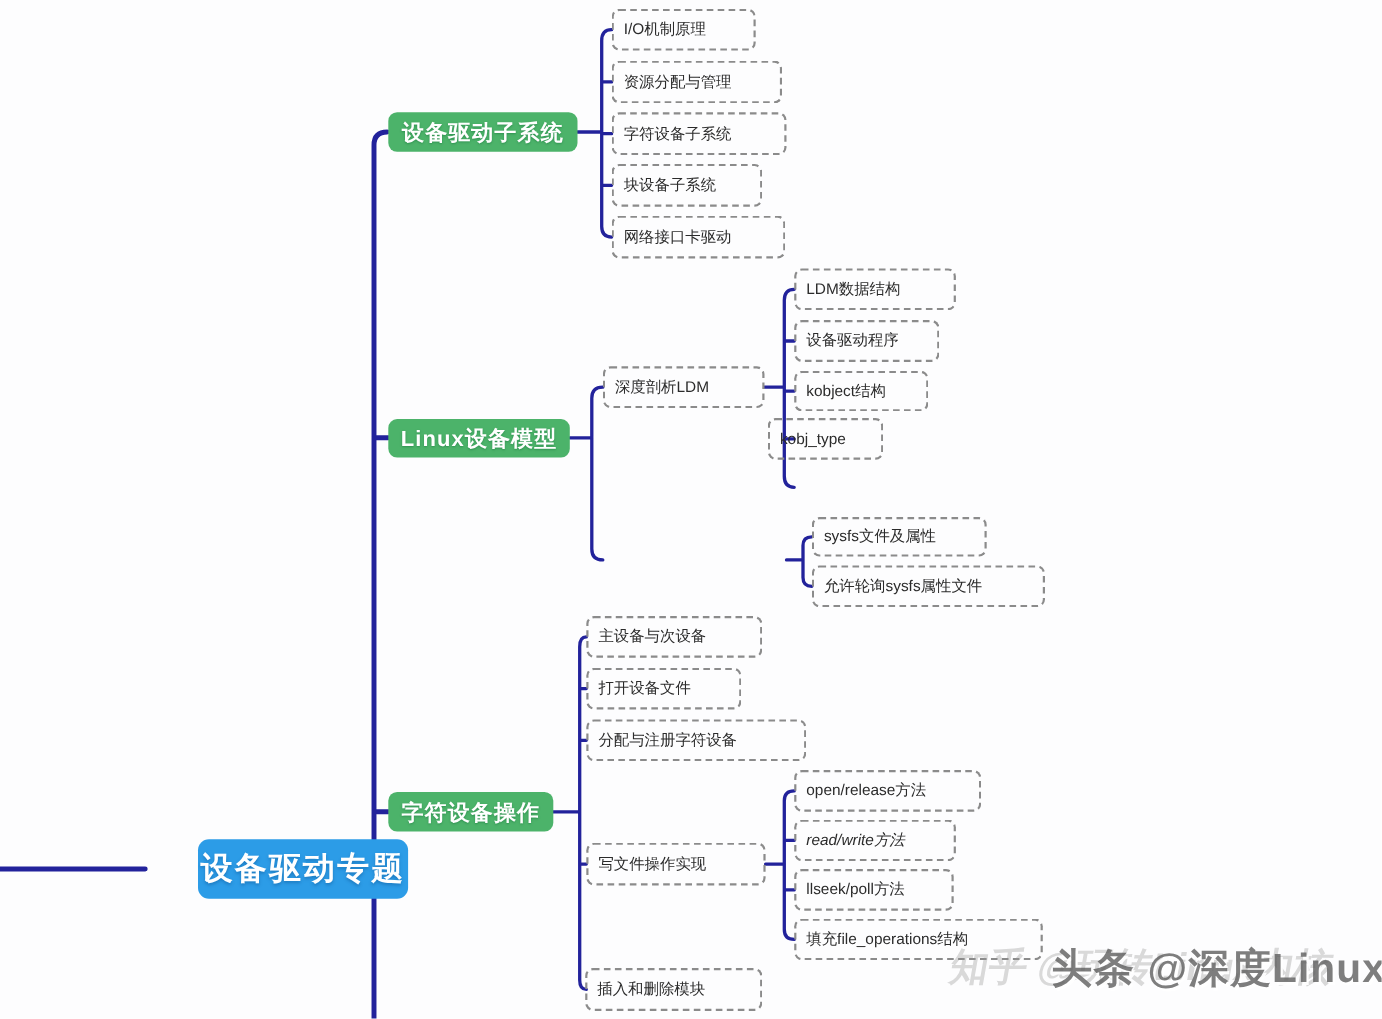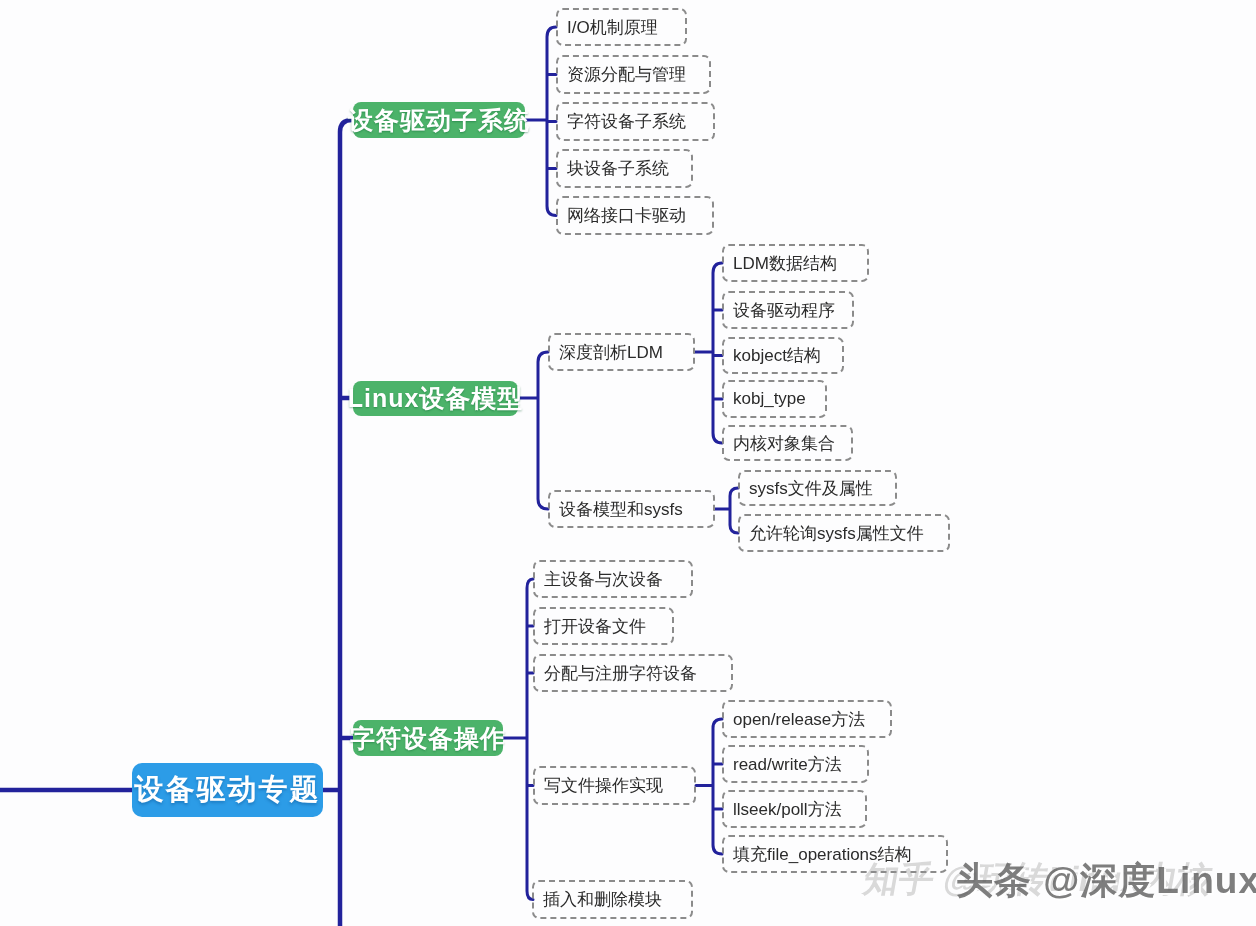--- a/index.html
+++ b/index.html
@@ -18,43 +18,44 @@
     position:absolute;
     box-sizing:border-box;
     display:flex;align-items:center;
     white-space:nowrap;
   }
   .leaf{
     border:2px dashed #8b8b8b;
     border-radius:7px;
     background:transparent;
     color:#2b2b2b;
-    font-size:17px;
+    font-size:14px;
     padding:0 6px 0 9px;
     justify-content:flex-start;
   }
   .branch{
     background:var(--branch-bg,#4cb36a);
     border-radius:8px;
     color:#ffffff;
     font-weight:bold;
-    font-size:25px;
+    font-size:20px;
     justify-content:center;
     text-shadow:0 1px 2px rgba(0,90,40,.4);
     letter-spacing:1px;
   }
   .root{
     background:var(--root-bg,#2c9ce7);
     border-radius:10px;
     color:#ffffff;
     font-weight:bold;
     font-size:29px;
     justify-content:center;
     text-shadow:0 2px 3px rgba(0,60,120,.35);
     letter-spacing:2px;
+    margin-left:48px;
   }
   .wm{
     position:absolute;
     font-weight:bold;
     white-space:nowrap;
     pointer-events:none;
   }
   .wm-zhihu{
     left:864px;top:856px;
     font-size:35px;
@@ -93,33 +94,31 @@
   <div class="node leaf" style="left:556px;top:55px;width:155px;height:39px;">资源分配与管理</div>
   <div class="node leaf" style="left:556px;top:149px;width:137px;height:39px;">块设备子系统</div>
   <div class="node leaf" style="left:556px;top:102px;width:159px;height:39px;">字符设备子系统</div>
   <div class="node leaf" style="left:556px;top:196px;width:158px;height:39px;">网络接口卡驱动</div>
 
   <div class="node branch" style="left:353px;top:381px;width:165px;height:35px;">Linux设备模型</div>
   <div class="node leaf" style="left:722px;top:244px;width:147px;height:38px;">LDM数据结构</div>
   <div class="node leaf" style="left:548px;top:333px;width:147px;height:38px;">深度剖析LDM</div>
   <div class="node leaf" style="left:722px;top:291px;width:132px;height:38px;">设备驱动程序</div>
   <div class="node leaf" style="left:722px;top:337px;width:122px;height:37px;">kobject结构</div>
-  <div class="node leaf" style="left:722px;top:380px;width:105px;height:38px;">kobj_type</div>
-  <div class="node leaf" style="left:722px;top:425px;width:131px;height:36px;">内核对象集合</div>
-  <div class="node leaf" style="left:548px;top:490px;width:167px;height:38px;">设备模型和sysfs</div>
+  <div class="node leaf" style="left:698px;top:380px;width:105px;height:38px;">kobj_type</div>
   <div class="node leaf" style="left:738px;top:470px;width:159px;height:36px;">sysfs文件及属性</div>
   <div class="node leaf" style="left:738px;top:514px;width:212px;height:38px;">允许轮询sysfs属性文件</div>
 
   <div class="node branch" style="left:353px;top:720px;width:150px;height:36px;">字符设备操作</div>
   <div class="node leaf" style="left:533px;top:560px;width:160px;height:38px;">主设备与次设备</div>
   <div class="node leaf" style="left:533px;top:607px;width:141px;height:38px;">打开设备文件</div>
   <div class="node leaf" style="left:533px;top:654px;width:200px;height:38px;">分配与注册字符设备</div>
   <div class="node leaf" style="left:533px;top:766px;width:163px;height:39px;">写文件操作实现</div>
   <div class="node leaf" style="left:722px;top:700px;width:170px;height:38px;text-align:right;">open/release方法</div>
-  <div class="node leaf" style="left:722px;top:745px;width:147px;height:38px;">read/write方法</div>
+  <div class="node leaf" style="left:722px;top:745px;width:147px;height:38px;font-style:italic;">read/write方法</div>
   <div class="node leaf" style="left:722px;top:790px;width:145px;height:38px;">llseek/poll方法</div>
   <div class="node leaf" style="left:722px;top:835px;width:226px;height:38px;">填充file_operations结构</div>
   <div class="node leaf" style="left:532px;top:880px;width:161px;height:39px;">插入和删除模块</div>
 
   <div class="wm wm-zhihu">知乎 @玩转Linux内核</div>
   <div class="wm wm-toutiao">头条 @深度Linux</div>
 
 </div>
 
 </body></html>

